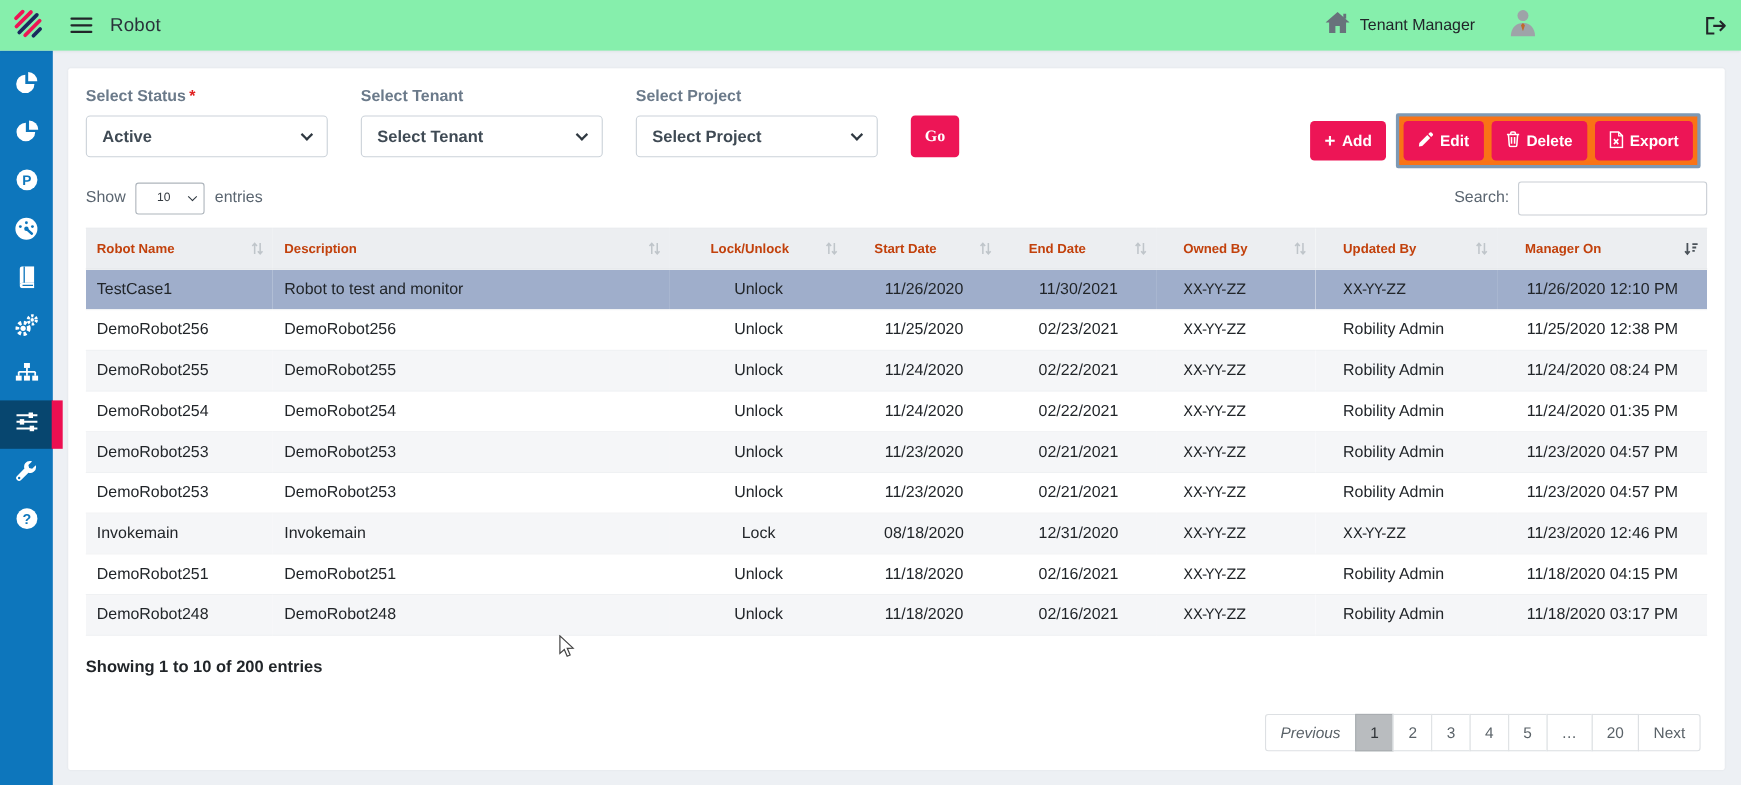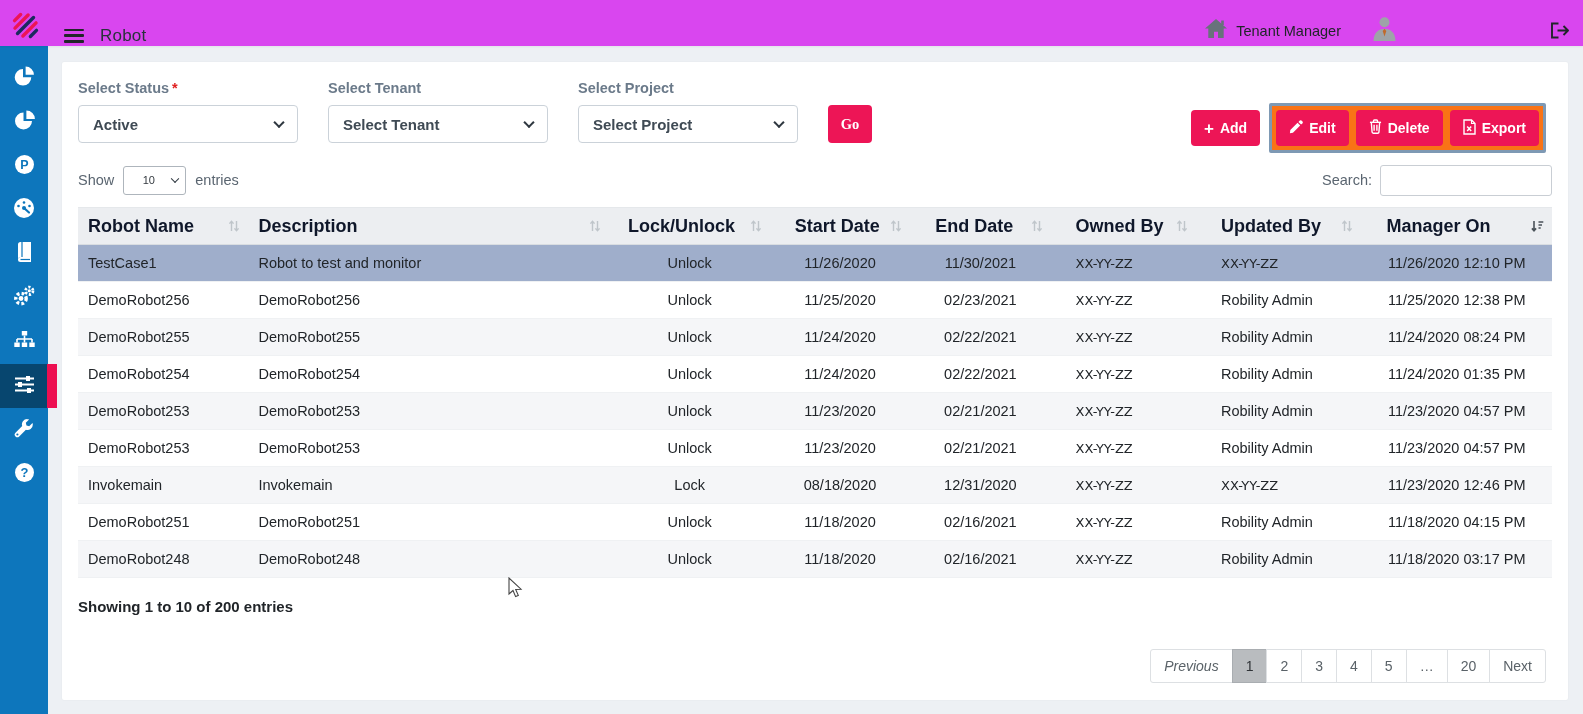--- a/index.html
+++ b/index.html
@@ -15,21 +15,21 @@
     --accent:#ED1556;
     --sidebar-blue:#0D76BC;
     --active-item:#07466F;
     --indicator:#ED0F51;
     --selected-row:#9FAECB;
     --thead-bg:#ECEEF1;
   }
   
   .topbar{
     position:absolute; top:0; left:0; width:100%; height:46px;
-    background:#d946ef; display:flex; align-items:flex-end; z-index:20;
+    background:#86efac; display:flex; align-items:center; z-index:20;
     box-shadow:0 1px 2px rgba(0,0,0,.05);
   }
   .logo{ margin-left:8px; width:38px; height:38px; display:flex; align-items:center; justify-content:center;}
   .hamburger{ margin-left:18px; width:20px; cursor:pointer;}
   .hamburger div{ height:2.4px; background:#212529; margin:3.4px 0; border-radius:1px;}
   .app-title{ margin-left:16px; font-size:17px; font-weight:500; color:#29323A; letter-spacing:.2px;}
   .topbar-right{ margin-left:auto; display:flex; align-items:center; padding-right:14px;}
   .tenant-group{ display:flex; align-items:center; gap:9px; cursor:pointer;}
   .tenant-label{ font-size:14.5px; color:#212529;}
   .avatar{ margin-left:30px; cursor:pointer;}
@@ -96,21 +96,21 @@
   }
   .show-sel .chev{ right:7px; width:6px; height:6px; border-width:1.6px;}
   .search-wrap{ margin-left:auto; display:flex; align-items:center; gap:8px;}
   .search-input{
     width:172px; height:31px; border:1px solid #C9CED4; border-radius:3px;
     padding:0 8px; font-size:14px; font-family:inherit; color:#212529; outline:none;
   }
   
   .tbl{ margin:12px 16px 0 16px; border-collapse:collapse; width:calc(100% - 32px); table-layout:fixed;}
   .tbl thead th{
-    height:37px; background:var(--thead-bg); font-size:18px; font-weight:700; color:#0f172a;
+    height:37px; background:var(--thead-bg); font-size:12px; font-weight:700; color:#c2410c;
     border-top:1px solid #E5E8EB; border-bottom:1px solid #D9DDE1;
     text-align:left; position:relative; padding:0 26px 0 10px; cursor:pointer;
   }
   .tbl thead th.c-lock{ text-align:center; }
   .tbl thead th.c-date, .tbl thead th.c-owned, .tbl thead th.c-updby, .tbl thead th.c-updon{ padding-left:25px;}
   .sort-ic{ position:absolute; right:8px; top:50%; transform:translateY(-50%); display:flex;}
   .tbl tbody td{
     height:37px; font-size:14.5px; font-weight:500; color:#212529;
     padding:0 10px; border-bottom:1px solid #EFF1F3; overflow:hidden; white-space:nowrap;
   }

